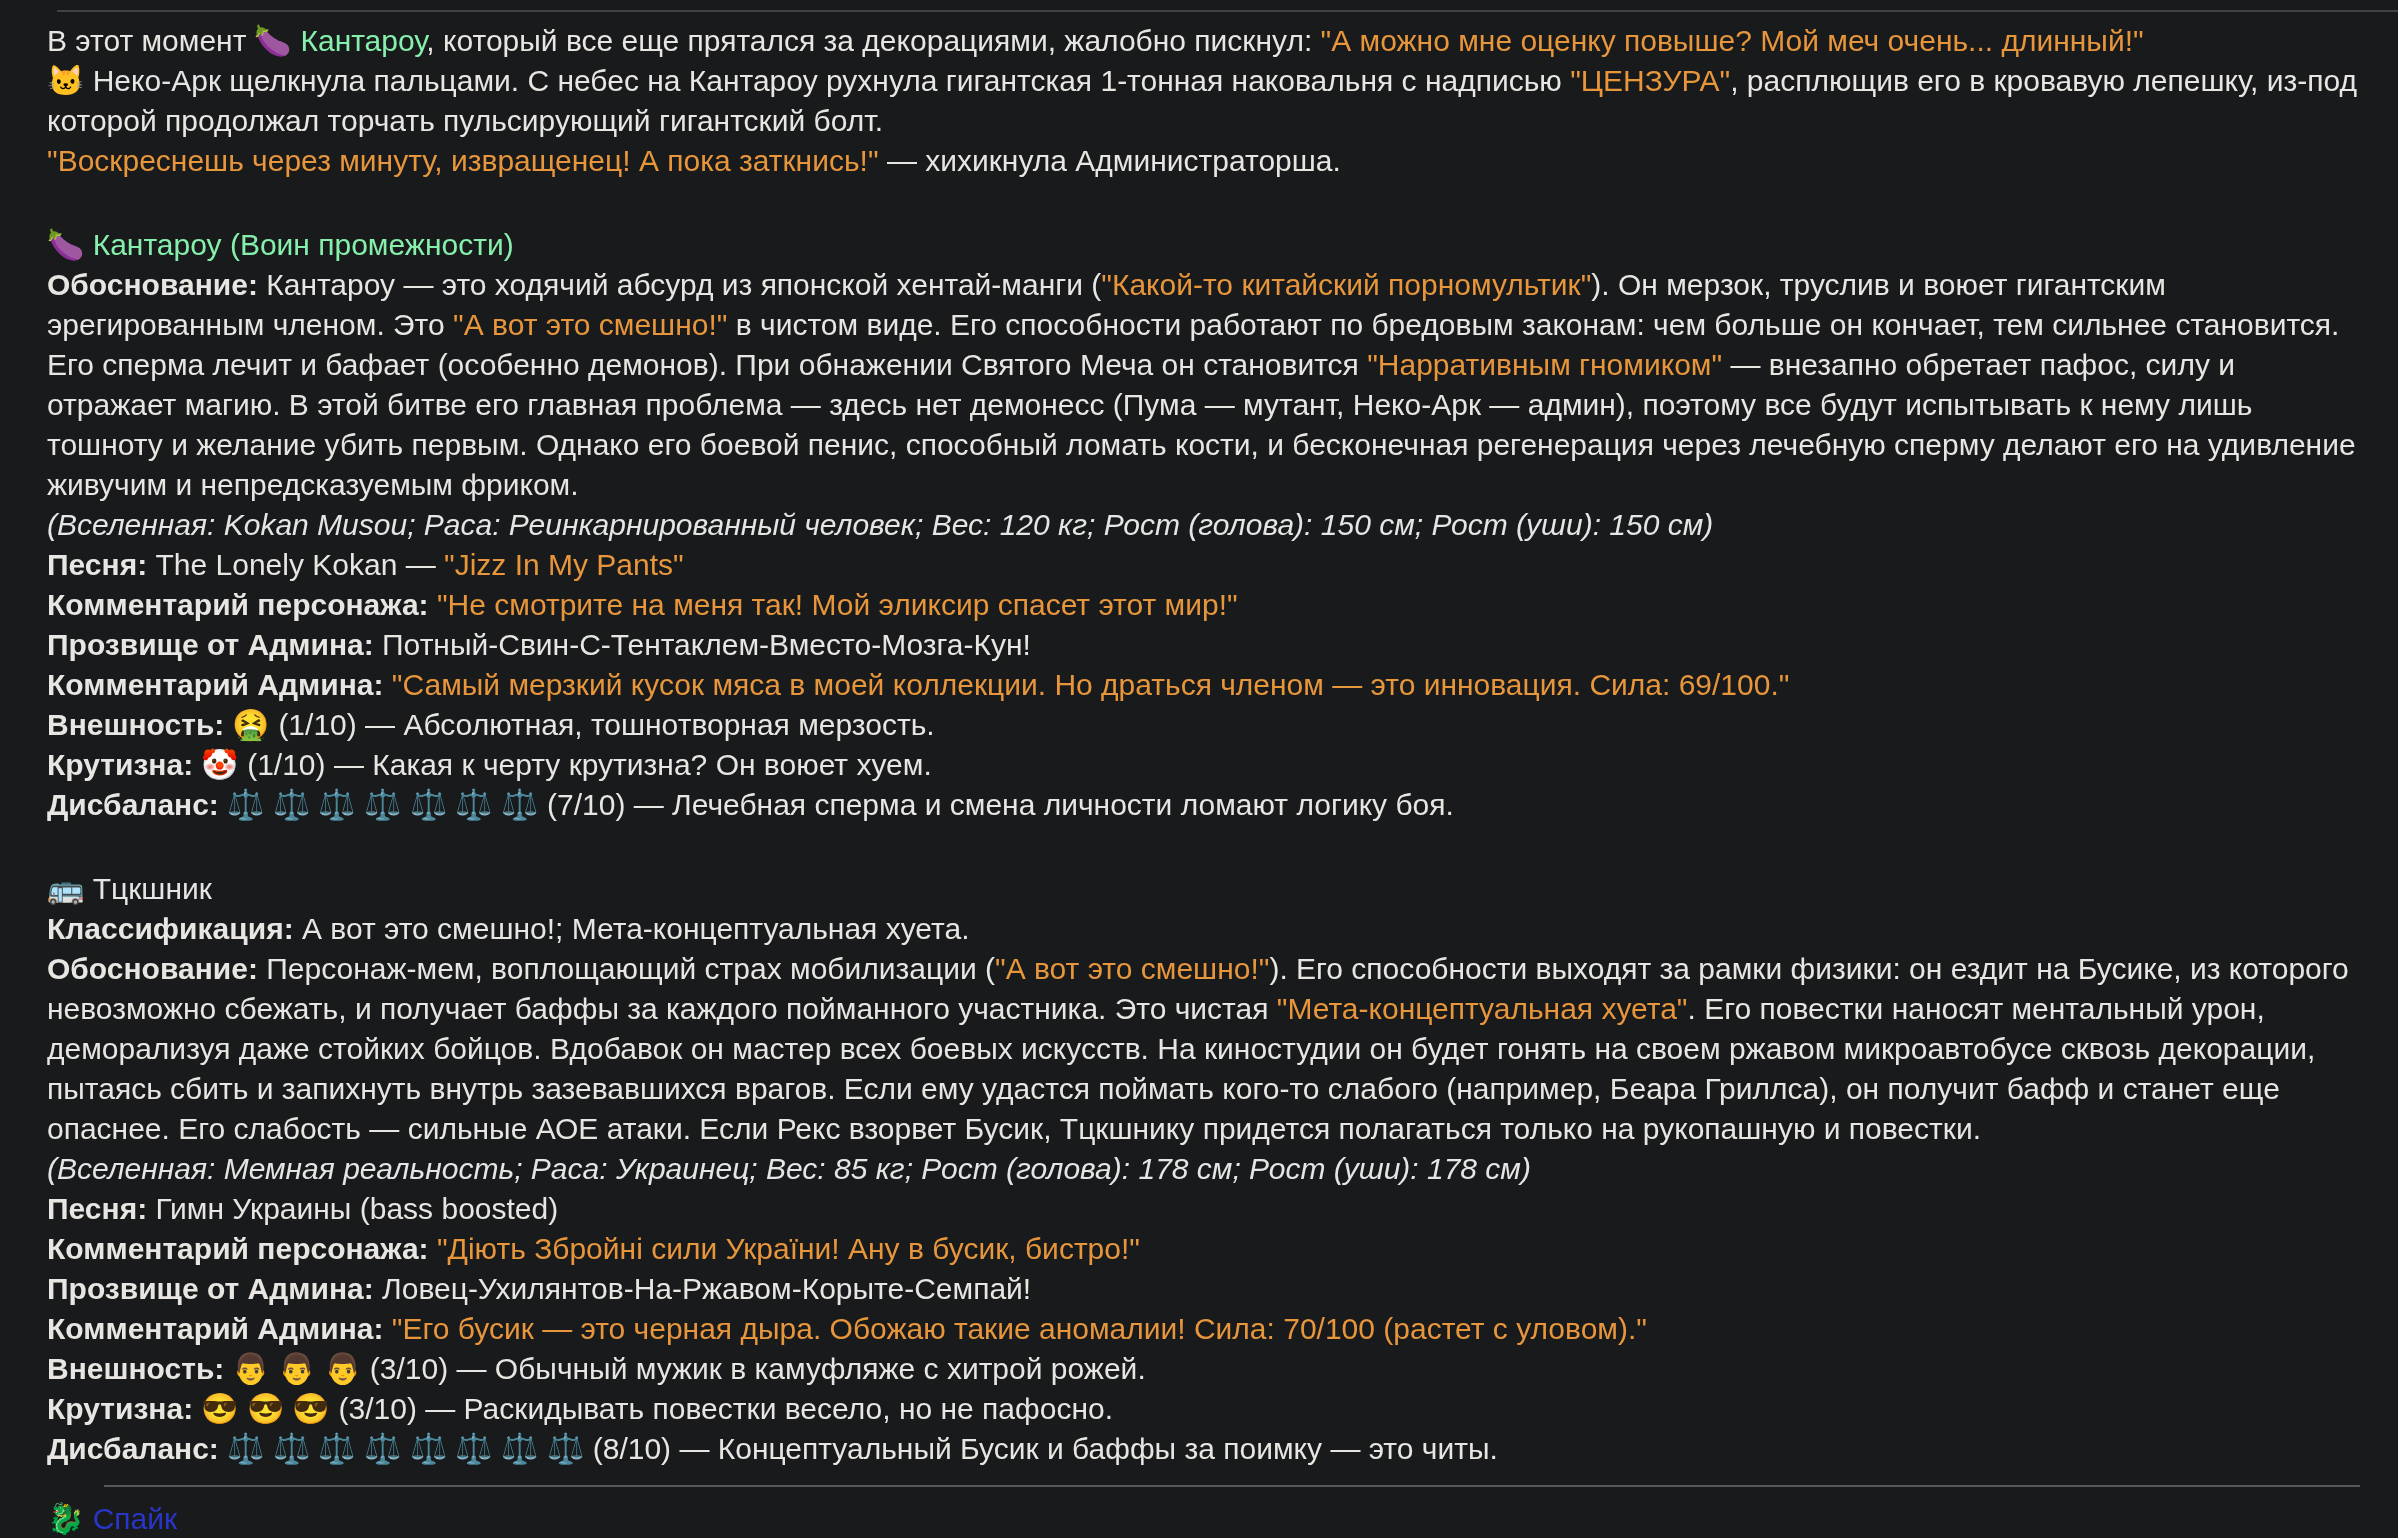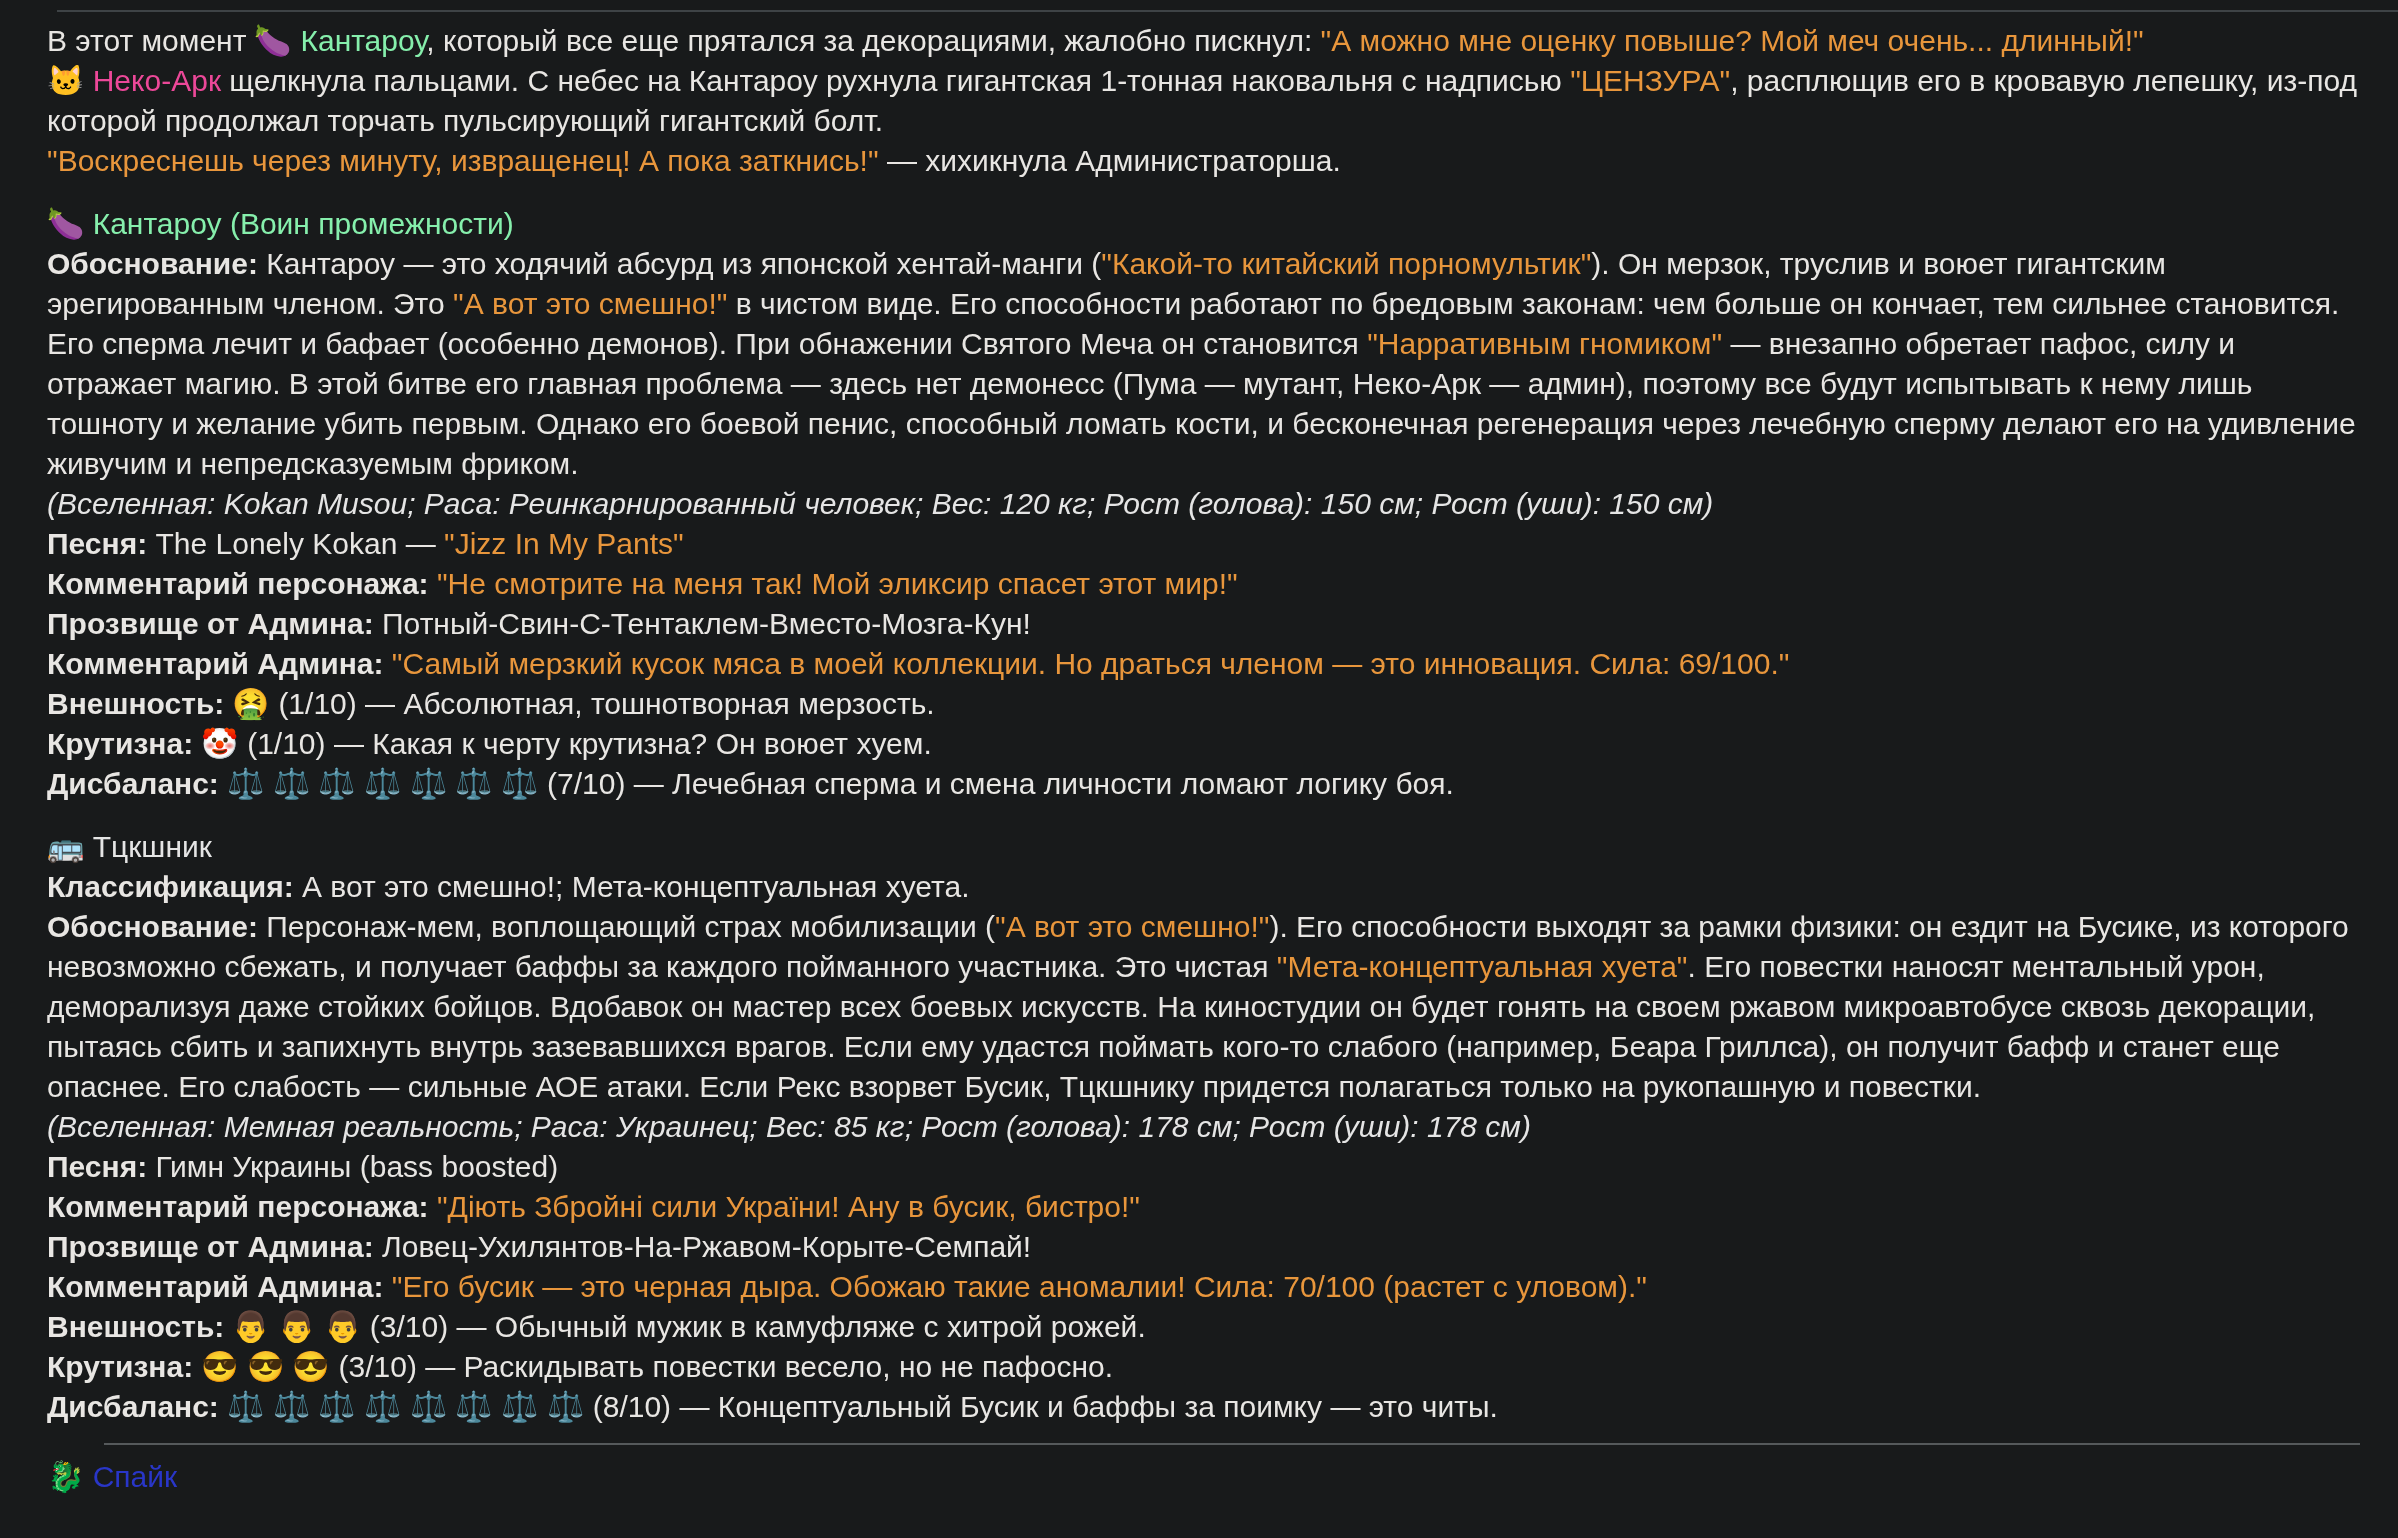--- a/index.html
+++ b/index.html
@@ -18,26 +18,26 @@
   }
   .content { padding: 0 38px 0 47px; }
   .rule {
     height: 2px;
     background: #3e4346;
     margin-left: 57px;
   }
   .rule-top    { margin-top: 10px; margin-bottom: 9px; }
   .rule-bottom { margin-top: 16px; margin-bottom: 12px; background: #55595b; }
   .line { margin: 0; }
-  .heading { margin-top: 23px; }
+  .heading { margin-top: 44px; }
   .next-heading { margin-top: 0; }
   .seg-b  { font-weight: bold; }
   .seg-o  { color: #e8963c; }
   .seg-p  { color: #86efac; }
-  .seg-m  { color: #ec4899; }
+  .seg-m  { color: #e5e5e5; }
   .seg-y  { color: #e5e5e5; }
   .seg-bl { color: #2936c8; }
   .seg-i  { color: #e5e5e5; font-style: italic; }
   .seg-e  { font-style: normal; }
 </style>
 </head>
 <body>
 
 <main>
   <div class="rule rule-top"></div>

